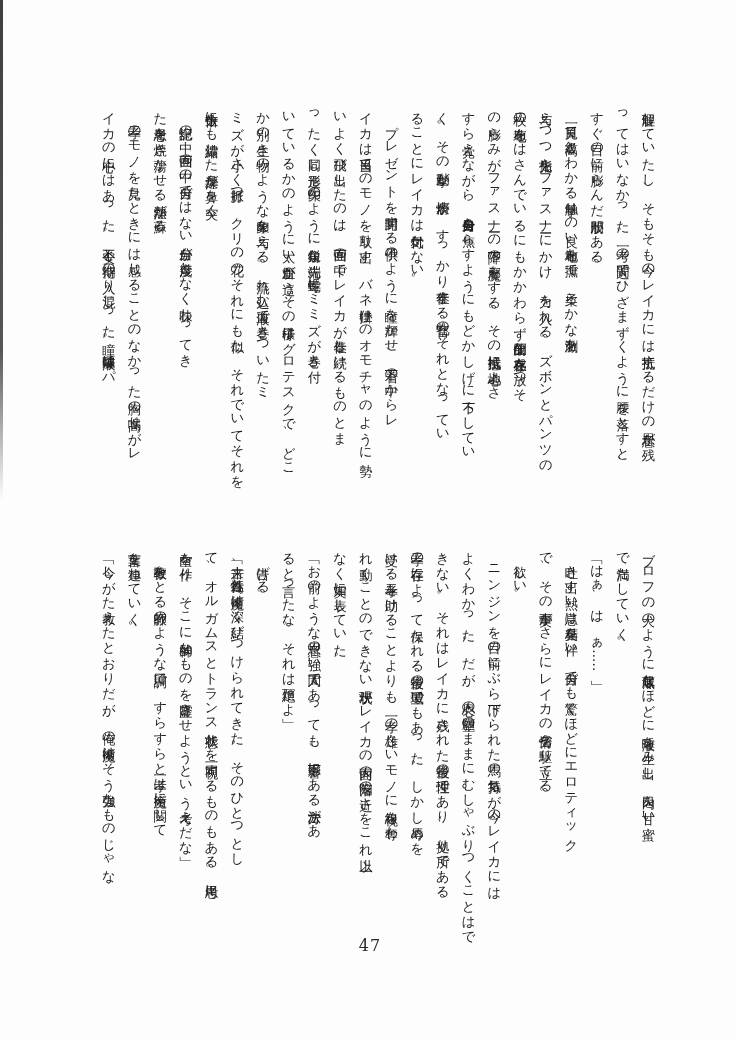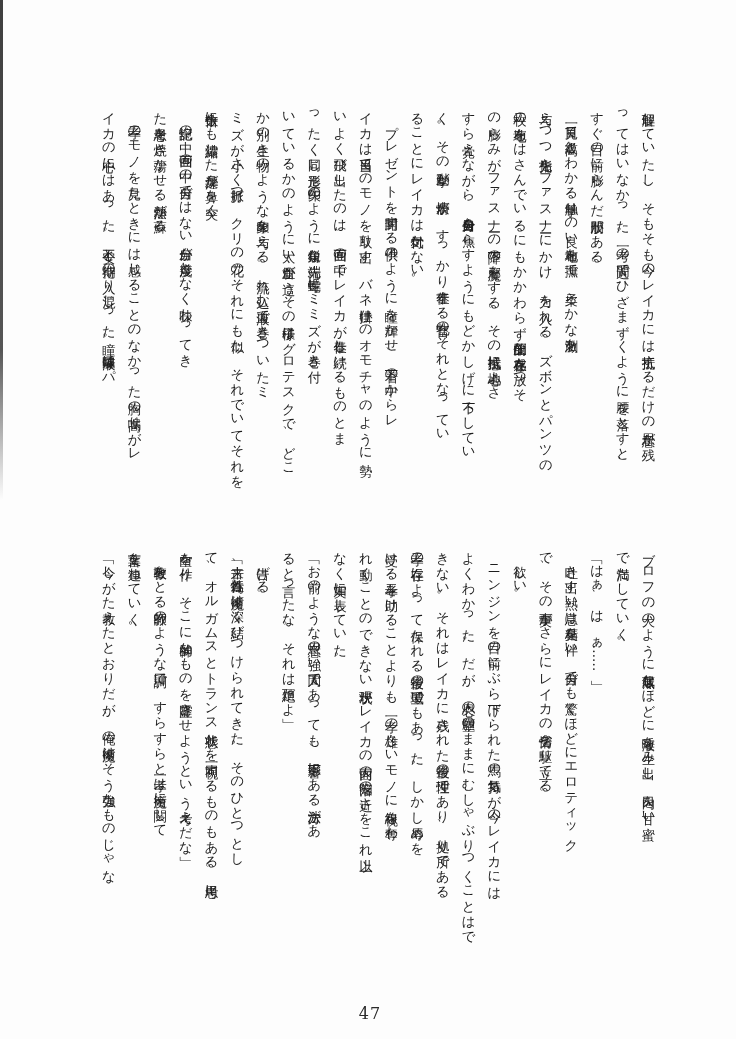--- a/index.html
+++ b/index.html
@@ -34,21 +34,21 @@
     white-space: nowrap;
     font-size: 13.3px;
     letter-spacing: 0.1px;
     line-height: 26px;
     width: 26px;
     color: #1e1e1e;
     font-family: "DejaVu Serif", "Liberation Serif", serif;
   }
   .page-number {
     position: absolute;
-    top: 1004px;
+    top: 936px;
     left: 330px;
     width: 80px;
     text-align: center;
     font-size: 16px;
     color: #2a2a2a;
     letter-spacing: 1px;
     font-family: "DejaVu Serif", "Liberation Serif", serif;
   }
 </style>
 </head>

